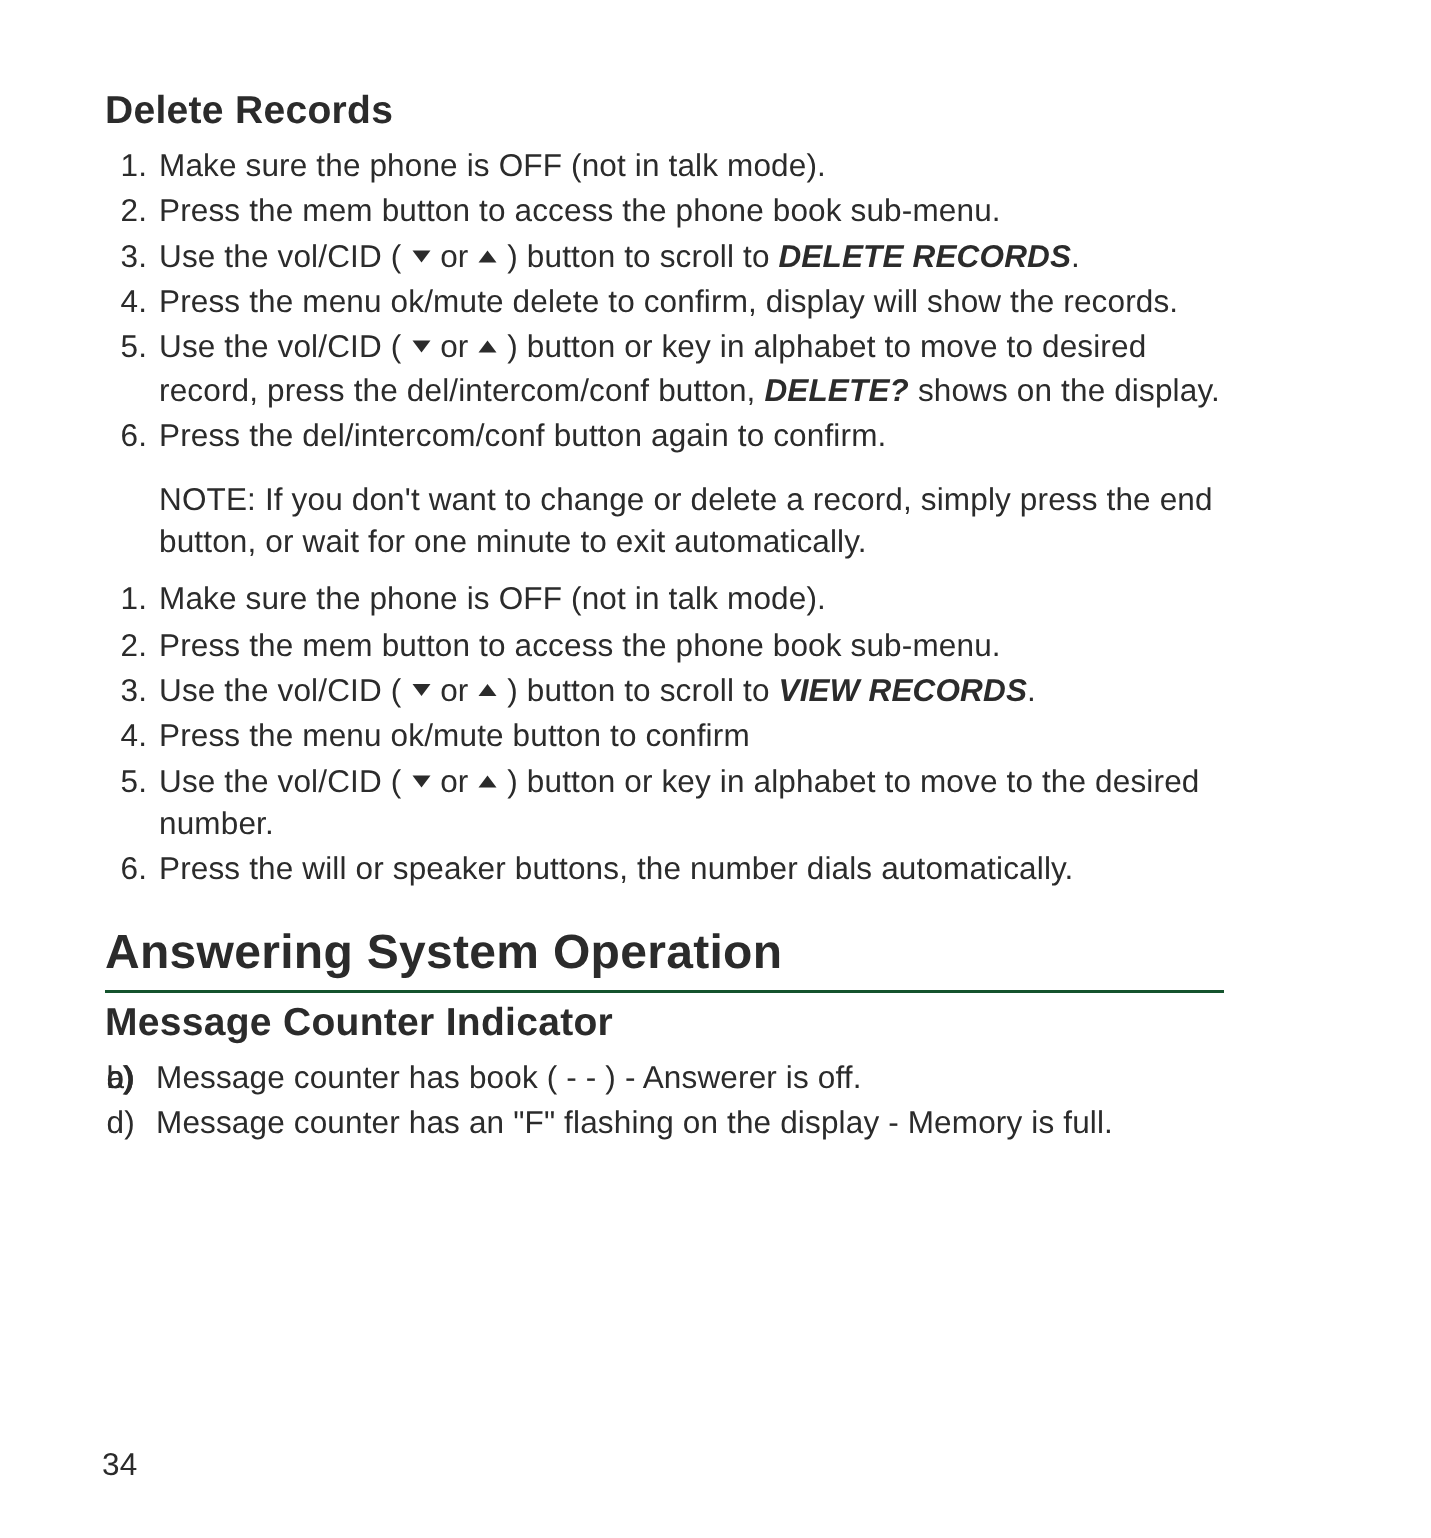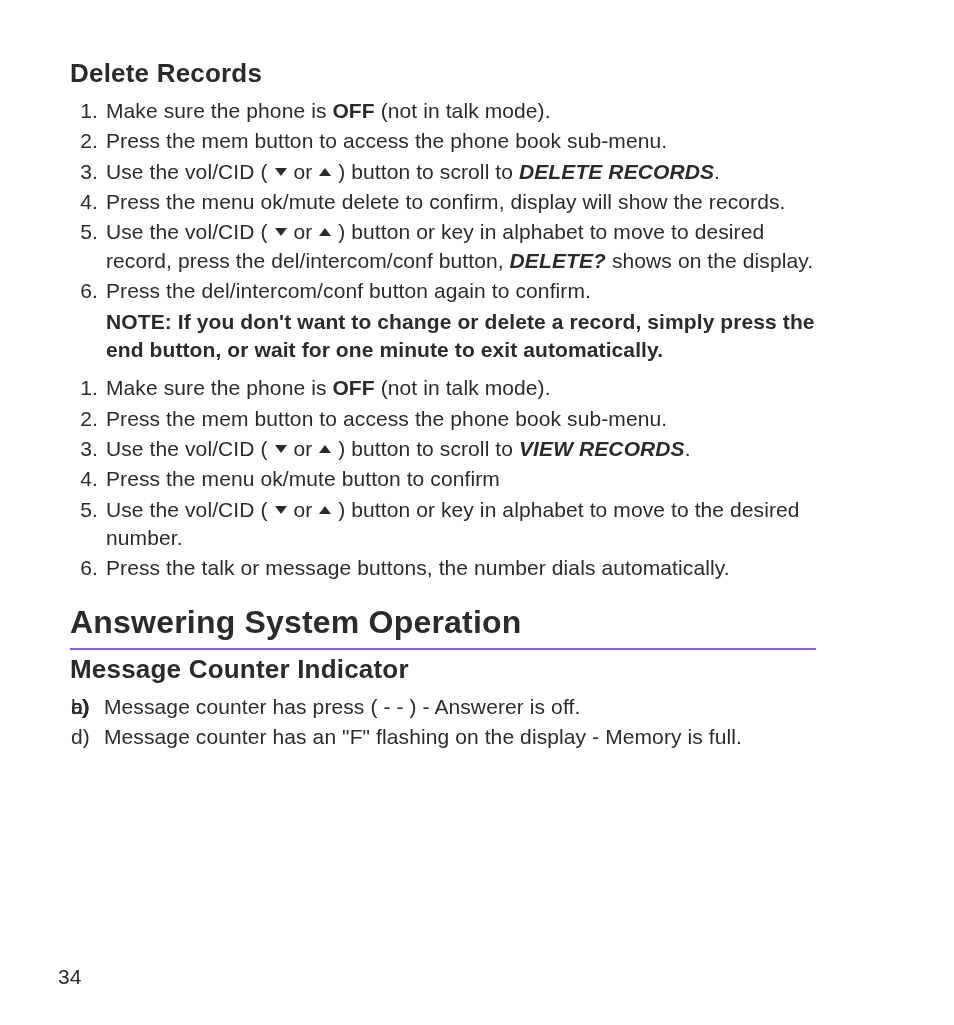--- a/index.html
+++ b/index.html
@@ -23,21 +23,21 @@
     font-size: 26px;
     font-weight: 700;
     margin: 0 0 6px 0;
     letter-spacing: 0.2px;
   }
   h1.section {
     font-size: 32px;
     font-weight: 700;
     margin: 18px 0 2px 0;
     padding-bottom: 4px;
-    border-bottom: 2px solid #8b5cf6;
+    border-bottom: 2px solid #14532d;
     letter-spacing: 0.2px;
   }
   .intro {
     margin: 4px 0 10px 0;
   }
   ol.num {
     list-style: decimal;
     margin: 0 0 10px 0;
     padding-left: 34px;
   }
@@ -54,44 +54,44 @@
     margin: 2px 0;
     position: relative;
   }
   ol.alpha > li .marker {
     position: absolute;
     left: -33px;
     width: 30px;
   }
   .note {
     display: block;
-    font-weight: 700;
-    margin-top: 2px;
+    font-weight: 400;
+    margin-top: 14px;
   }
-  .bold   { font-weight: 700; }
+  .bold   { font-weight: 400; }
   .boldit { font-weight: 700; font-style: italic; }
   .tri {
     display: inline-block;
     width: 0; height: 0;
     margin: 0 1px 3px 1px;
     vertical-align: middle;
   }
   .tri.down {
     border-left: 6px solid transparent;
     border-right: 6px solid transparent;
     border-top: 8px solid #2b2b2b;
   }
   .tri.up {
     border-left: 6px solid transparent;
     border-right: 6px solid transparent;
     border-bottom: 8px solid #2b2b2b;
   }
   .page-num {
     position: absolute;
-    left: 58px;
+    left: 68px;
     bottom: 34px;
     font-size: 21px;
     text-align: center;
   }
 </style>
 </head>
 <body>
 
 <div class="page">
 
@@ -128,37 +128,37 @@
     <li>
       <span>Use the vol/CID ( </span><span class="tri down"></span><span> or </span><span class="tri up"></span><span> )  button to scroll to  </span><span class="boldit">VIEW RECORDS</span><span>.</span>
     </li>
     <li>
       <span>Press the menu ok/mute  button to confirm</span>
     </li>
     <li>
       <span>Use the vol/CID ( </span><span class="tri down"></span><span> or </span><span class="tri up"></span><span> )  button or key in alphabet to move to the desired number.</span>
     </li>
     <li>
-      <span>Press the talk or message buttons, the number dials automatically.</span>
+      <span>Press the will or speaker buttons, the number dials automatically.</span>
     </li>
   </ol>
 
   <h1 class="section">Answering System Operation</h1>
 
   <h2 class="sub">Message Counter Indicator</h2>
   <ol class="alpha">
     <li>
       <span class="marker">a)</span>
     </li>
     <li>
       <span class="marker">b)</span>
     </li>
     <li>
       <span class="marker">c)</span>
-      <span>Message counter has press ( - - ) - Answerer is off.</span>
+      <span>Message counter has book ( - - ) - Answerer is off.</span>
     </li>
     <li>
       <span class="marker">d)</span>
       <span>Message counter has an "F" flashing on the display - Memory is full.</span>
     </li>
   </ol>
 
   <div class="page-num">34</div>
 </div>
 

